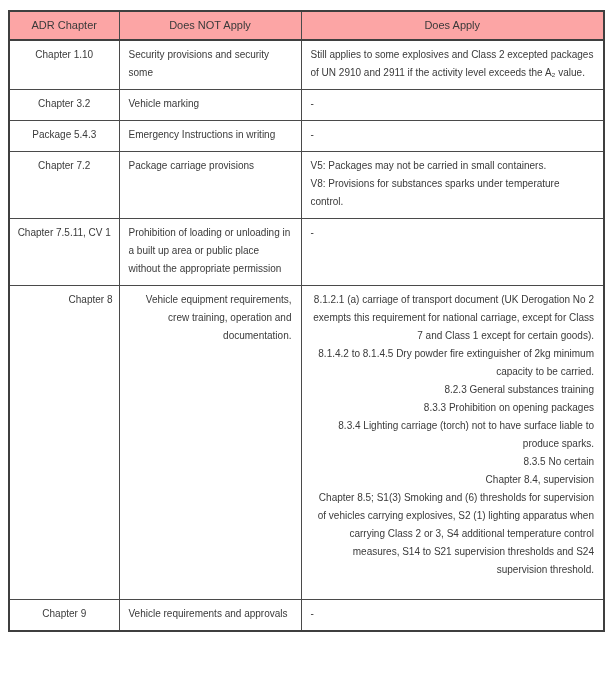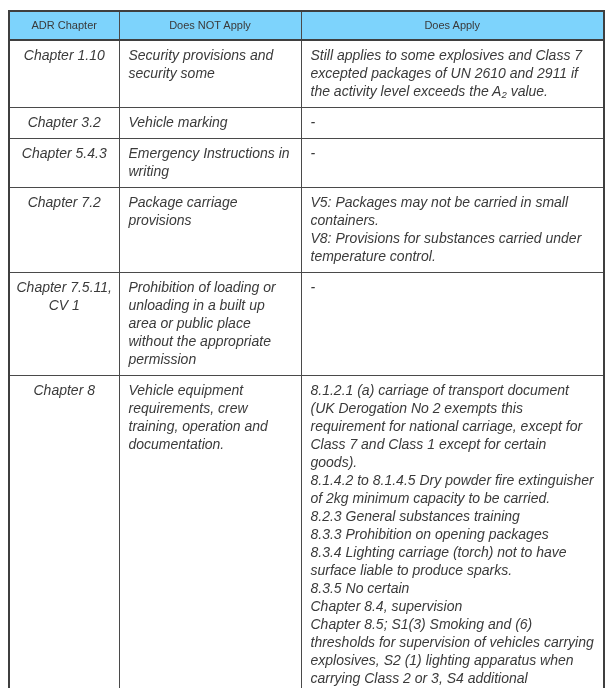--- a/index.html
+++ b/index.html
@@ -24,48 +24,47 @@
     border-collapse: collapse;
     table-layout: fixed;
     width: 595px;
     border: 2px solid #3f3f3f;
     background: #ffffff;
   }
   col.c1 { width: 110px; }
   col.c2 { width: 182px; }
   col.c3 { width: 303px; }
   th {
-    background: #7dd3fc;
+    background: #fca5a5;
     border: 1px solid #4a4a4a;
     border-bottom: 2px solid #3f3f3f;
     font-weight: 400;
     font-size: 11px;
     line-height: 13px;
     padding: 7px 4px;
     text-align: center;
     color: #3a3a3a;
   }
   td {
     border: 1px solid #4a4a4a;
     vertical-align: top;
-    font-size: 14px;
+    font-size: 10px;
     line-height: 18px;
     padding: 5px 9px 7px 9px;
     color: #3a3a3a;
     word-wrap: break-word;
-    font-style: italic;
   }
   td.chapter-cell {
     text-align: center;
     padding-left: 6px;
     padding-right: 6px;
   }
   .apply-item { display: block; }
   
-  tbody tr:nth-child(6) td { padding-bottom: 26px; }
+  tbody tr:nth-child(6) td { padding-bottom: 20px; text-align: right; }
 </style>
 </head>
 <body>
 
 <div class="table-wrap">
   <table class="adr-table">
     <colgroup>
       <col class="c1">
         <col class="c2">
         <col class="c3">
@@ -75,43 +74,43 @@
         <th>ADR Chapter</th>
         <th>Does NOT Apply</th>
         <th>Does Apply</th>
       </tr>
     </thead>
     <tbody>
         <tr>
           <td class="chapter-cell">Chapter 1.10</td>
           <td>Security provisions and security some</td>
           <td>
-            <div class="apply-item">Still applies to some explosives and Class 7 excepted packages of UN 2610 and 2911 if the activity level exceeds the A₂ value.</div>
+            <div class="apply-item">Still applies to some explosives and Class 2 excepted packages of UN 2910 and 2911 if the activity level exceeds the A₂ value.</div>
           </td>
         </tr>
         <tr>
           <td class="chapter-cell">Chapter 3.2</td>
           <td>Vehicle marking</td>
           <td>
             <div class="apply-item">-</div>
           </td>
         </tr>
         <tr>
-          <td class="chapter-cell">Chapter 5.4.3</td>
+          <td class="chapter-cell">Package 5.4.3</td>
           <td>Emergency Instructions in writing</td>
           <td>
             <div class="apply-item">-</div>
           </td>
         </tr>
         <tr>
           <td class="chapter-cell">Chapter 7.2</td>
           <td>Package carriage provisions</td>
           <td>
             <div class="apply-item">V5: Packages may not be carried in small containers.</div>
-            <div class="apply-item">V8: Provisions for substances carried under temperature control.</div>
+            <div class="apply-item">V8: Provisions for substances sparks under temperature control.</div>
           </td>
         </tr>
         <tr>
           <td class="chapter-cell">Chapter 7.5.11, CV 1</td>
           <td>Prohibition of loading or unloading in a built up area or public place without the appropriate permission</td>
           <td>
             <div class="apply-item">-</div>
           </td>
         </tr>
         <tr>

